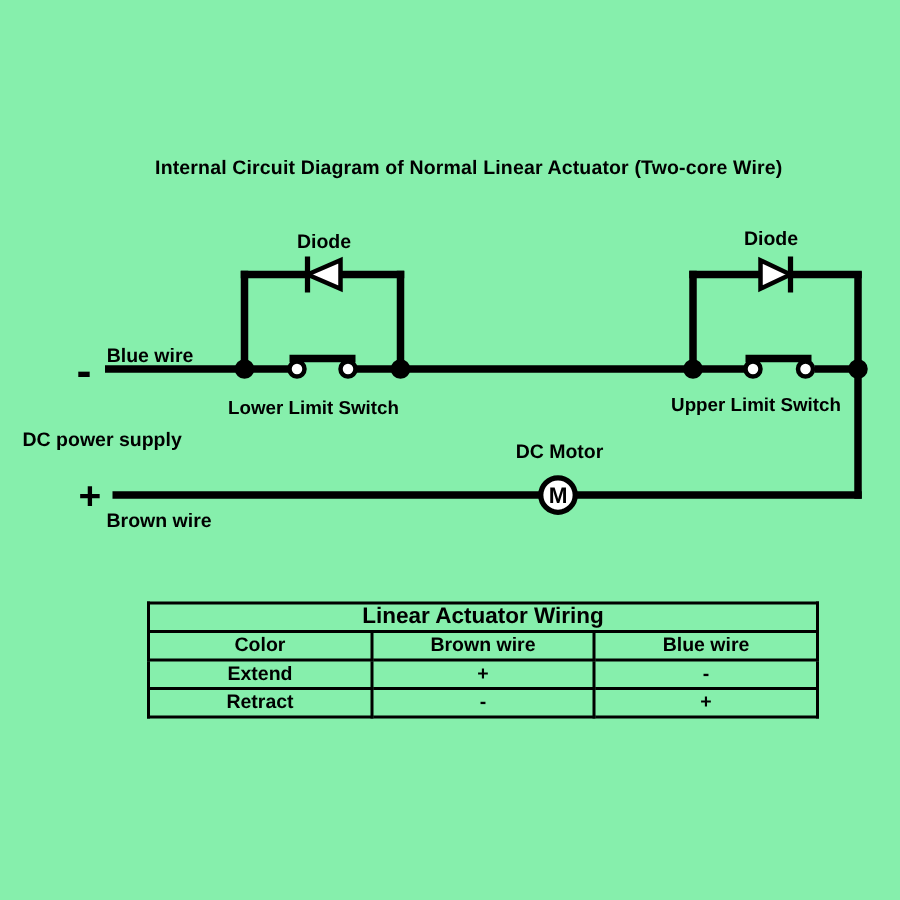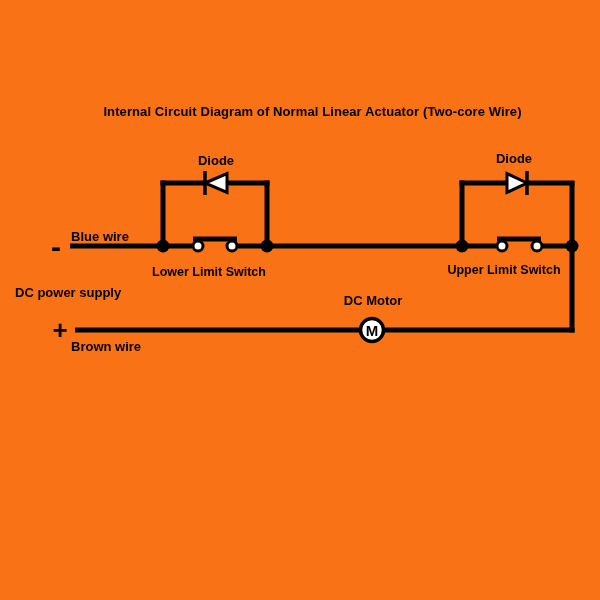--- a/index.html
+++ b/index.html
@@ -4,21 +4,21 @@
 <style>
   html, body {
     margin: 0;
     padding: 0;
     background: #ffffff;
   }
   .page {
     position: relative;
     width: 600px;
     height: 600px;
-    background: #f97316;
+    background: #86efac;
     font-family: "Liberation Sans", sans-serif;
     color: #000000;
     overflow: hidden;
   }
   .diagram-title {
     position: absolute;
     left: 0;
     top: 104px;
     width: 625px;
     text-align: center;
@@ -152,14 +152,36 @@
     <text x="100" y="241" text-anchor="middle">Blue wire</text>
     <text class="terminal-minus" x="56" y="257" text-anchor="middle">-</text>
     <text class="small" x="209" y="276" text-anchor="middle">Lower Limit Switch</text>
     <text class="small" x="504" y="274" text-anchor="middle">Upper Limit Switch</text>
     <text x="15" y="297" text-anchor="start">DC power supply</text>
     <text x="373" y="305" text-anchor="middle">DC Motor</text>
     <text class="terminal-plus" x="60" y="339" text-anchor="middle">+</text>
     <text x="71" y="351" text-anchor="start">Brown wire</text>
   </svg>
 
+  <table class="wiring-table">
+    <tbody>
+      <tr>
+        <td class="table-title" colspan="3">Linear Actuator Wiring</td>
+      </tr>
+      <tr>
+        <td>Color</td>
+        <td>Brown wire</td>
+        <td>Blue wire</td>
+      </tr>
+      <tr>
+        <td>Extend</td>
+        <td>+</td>
+        <td>-</td>
+      </tr>
+      <tr>
+        <td>Retract</td>
+        <td>-</td>
+        <td>+</td>
+      </tr>
+    </tbody>
+  </table>
 
 </div>
 
 </body></html>

